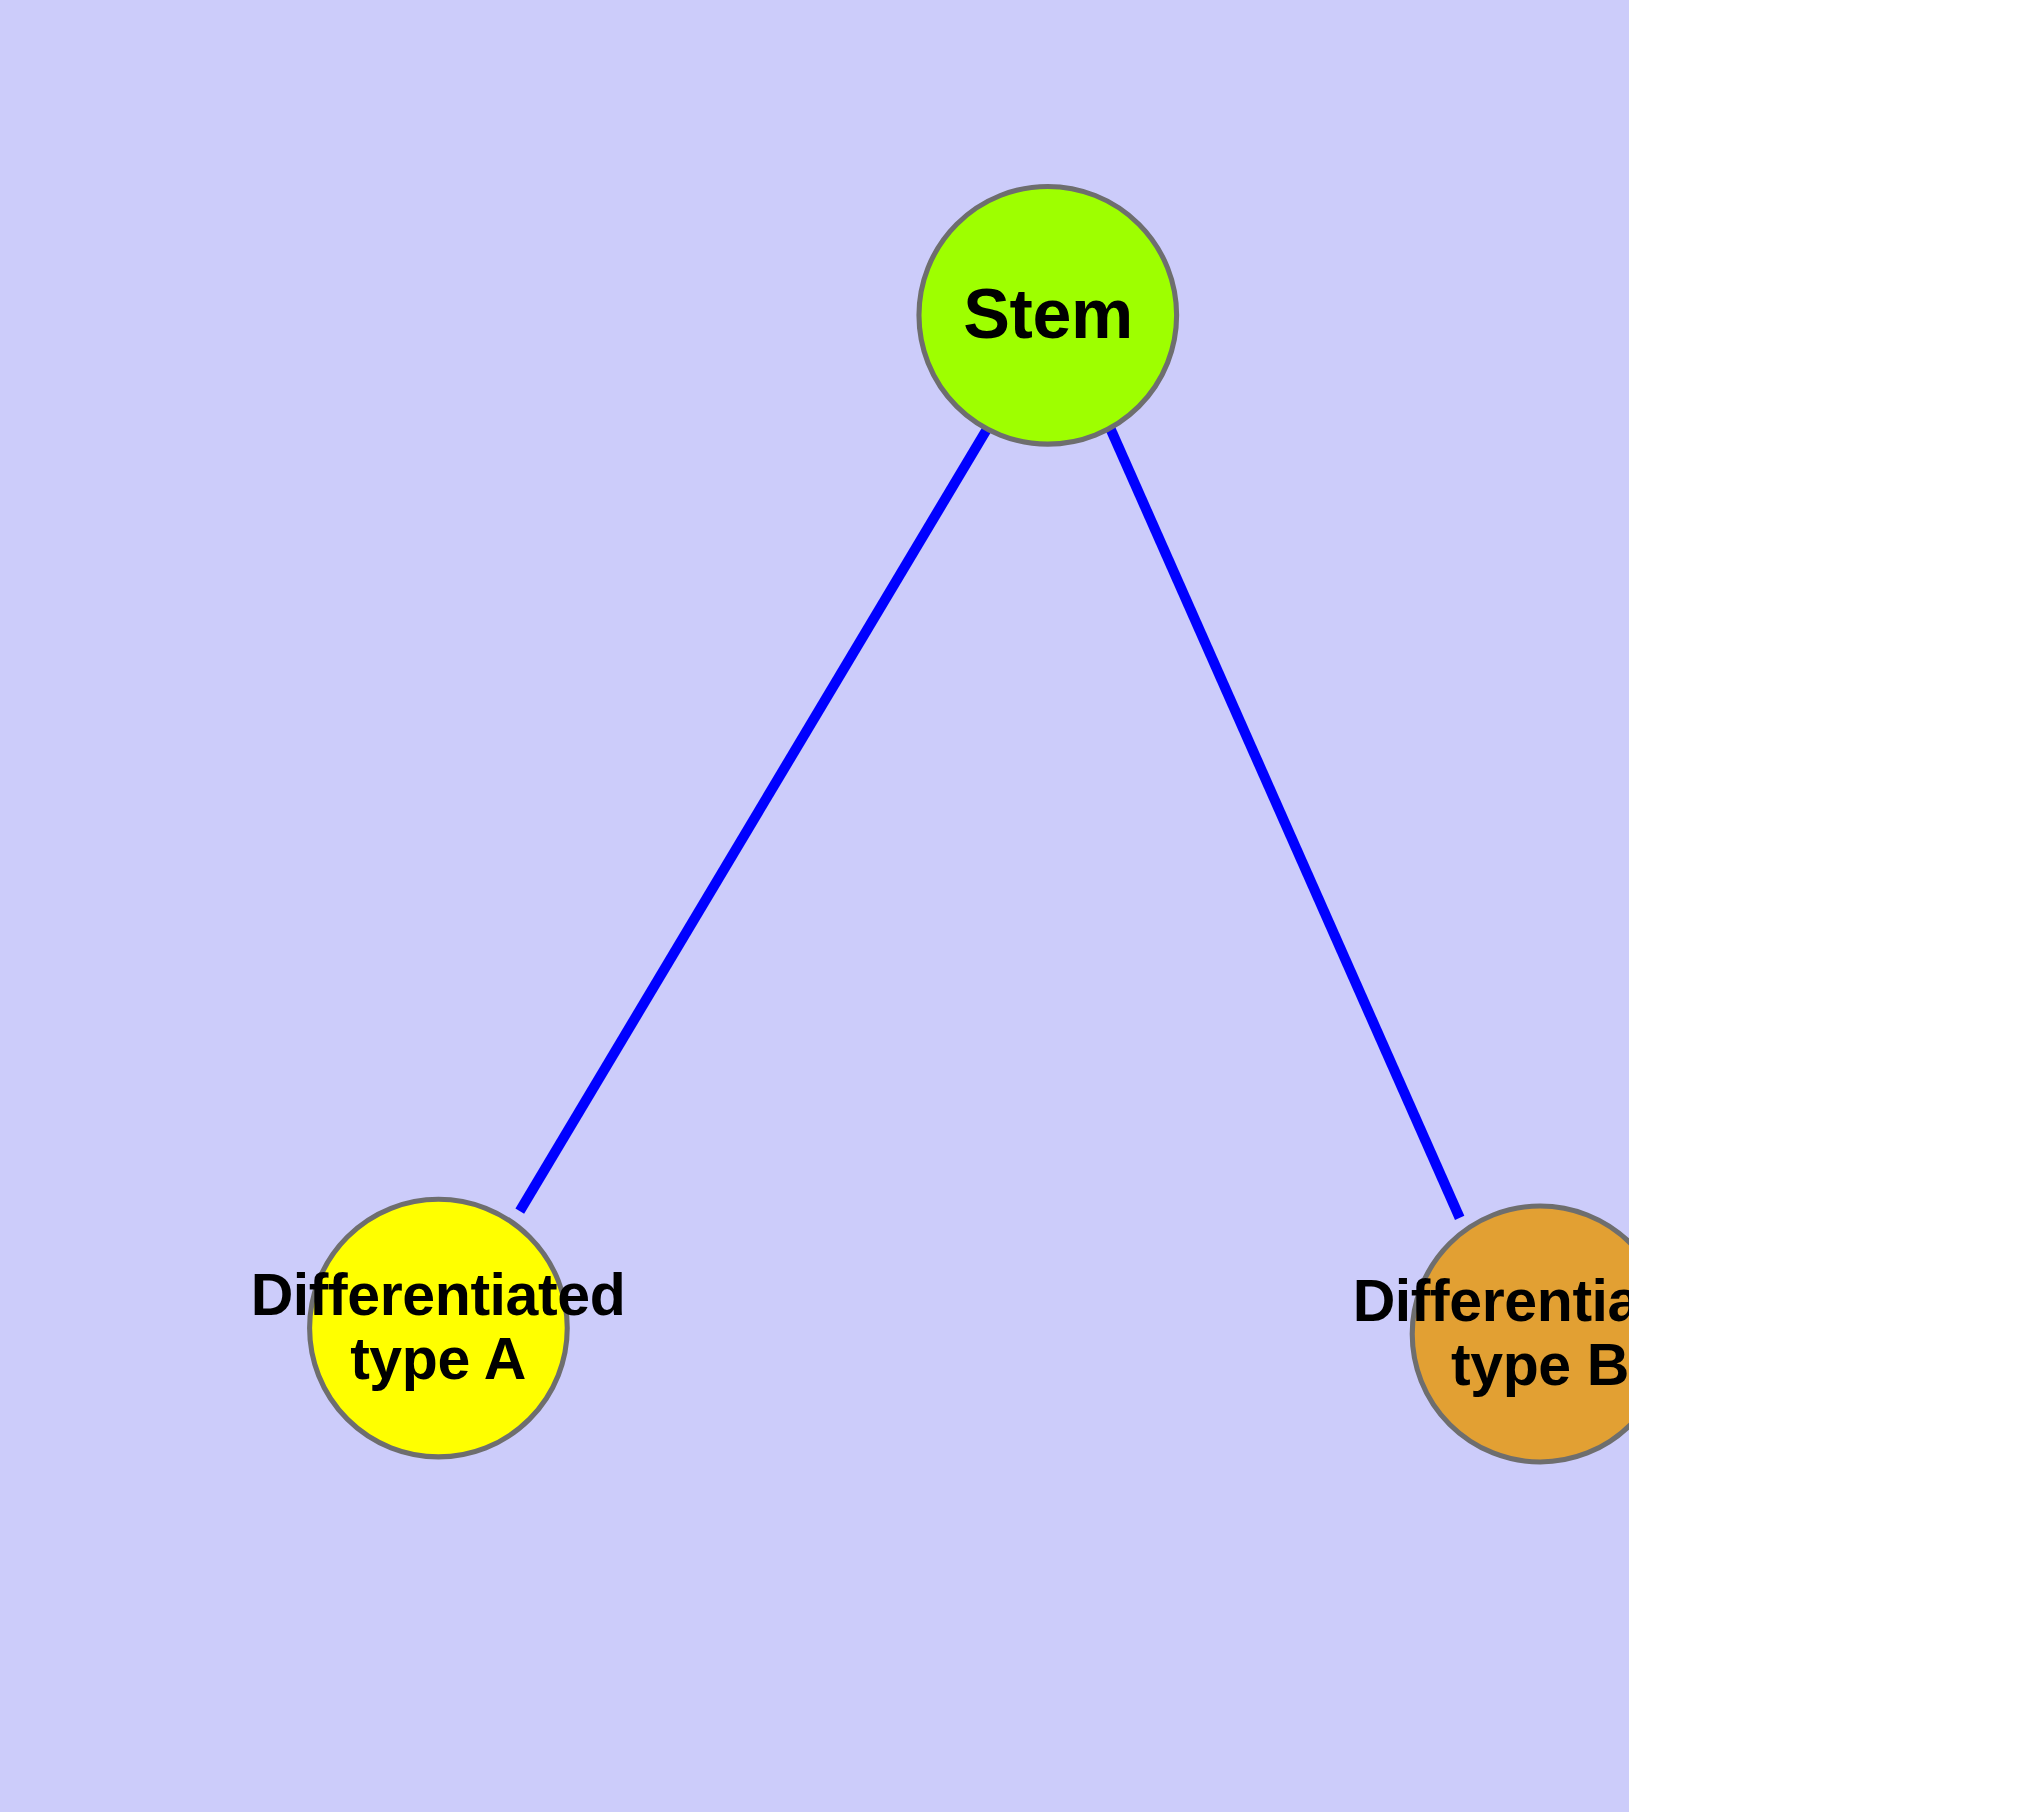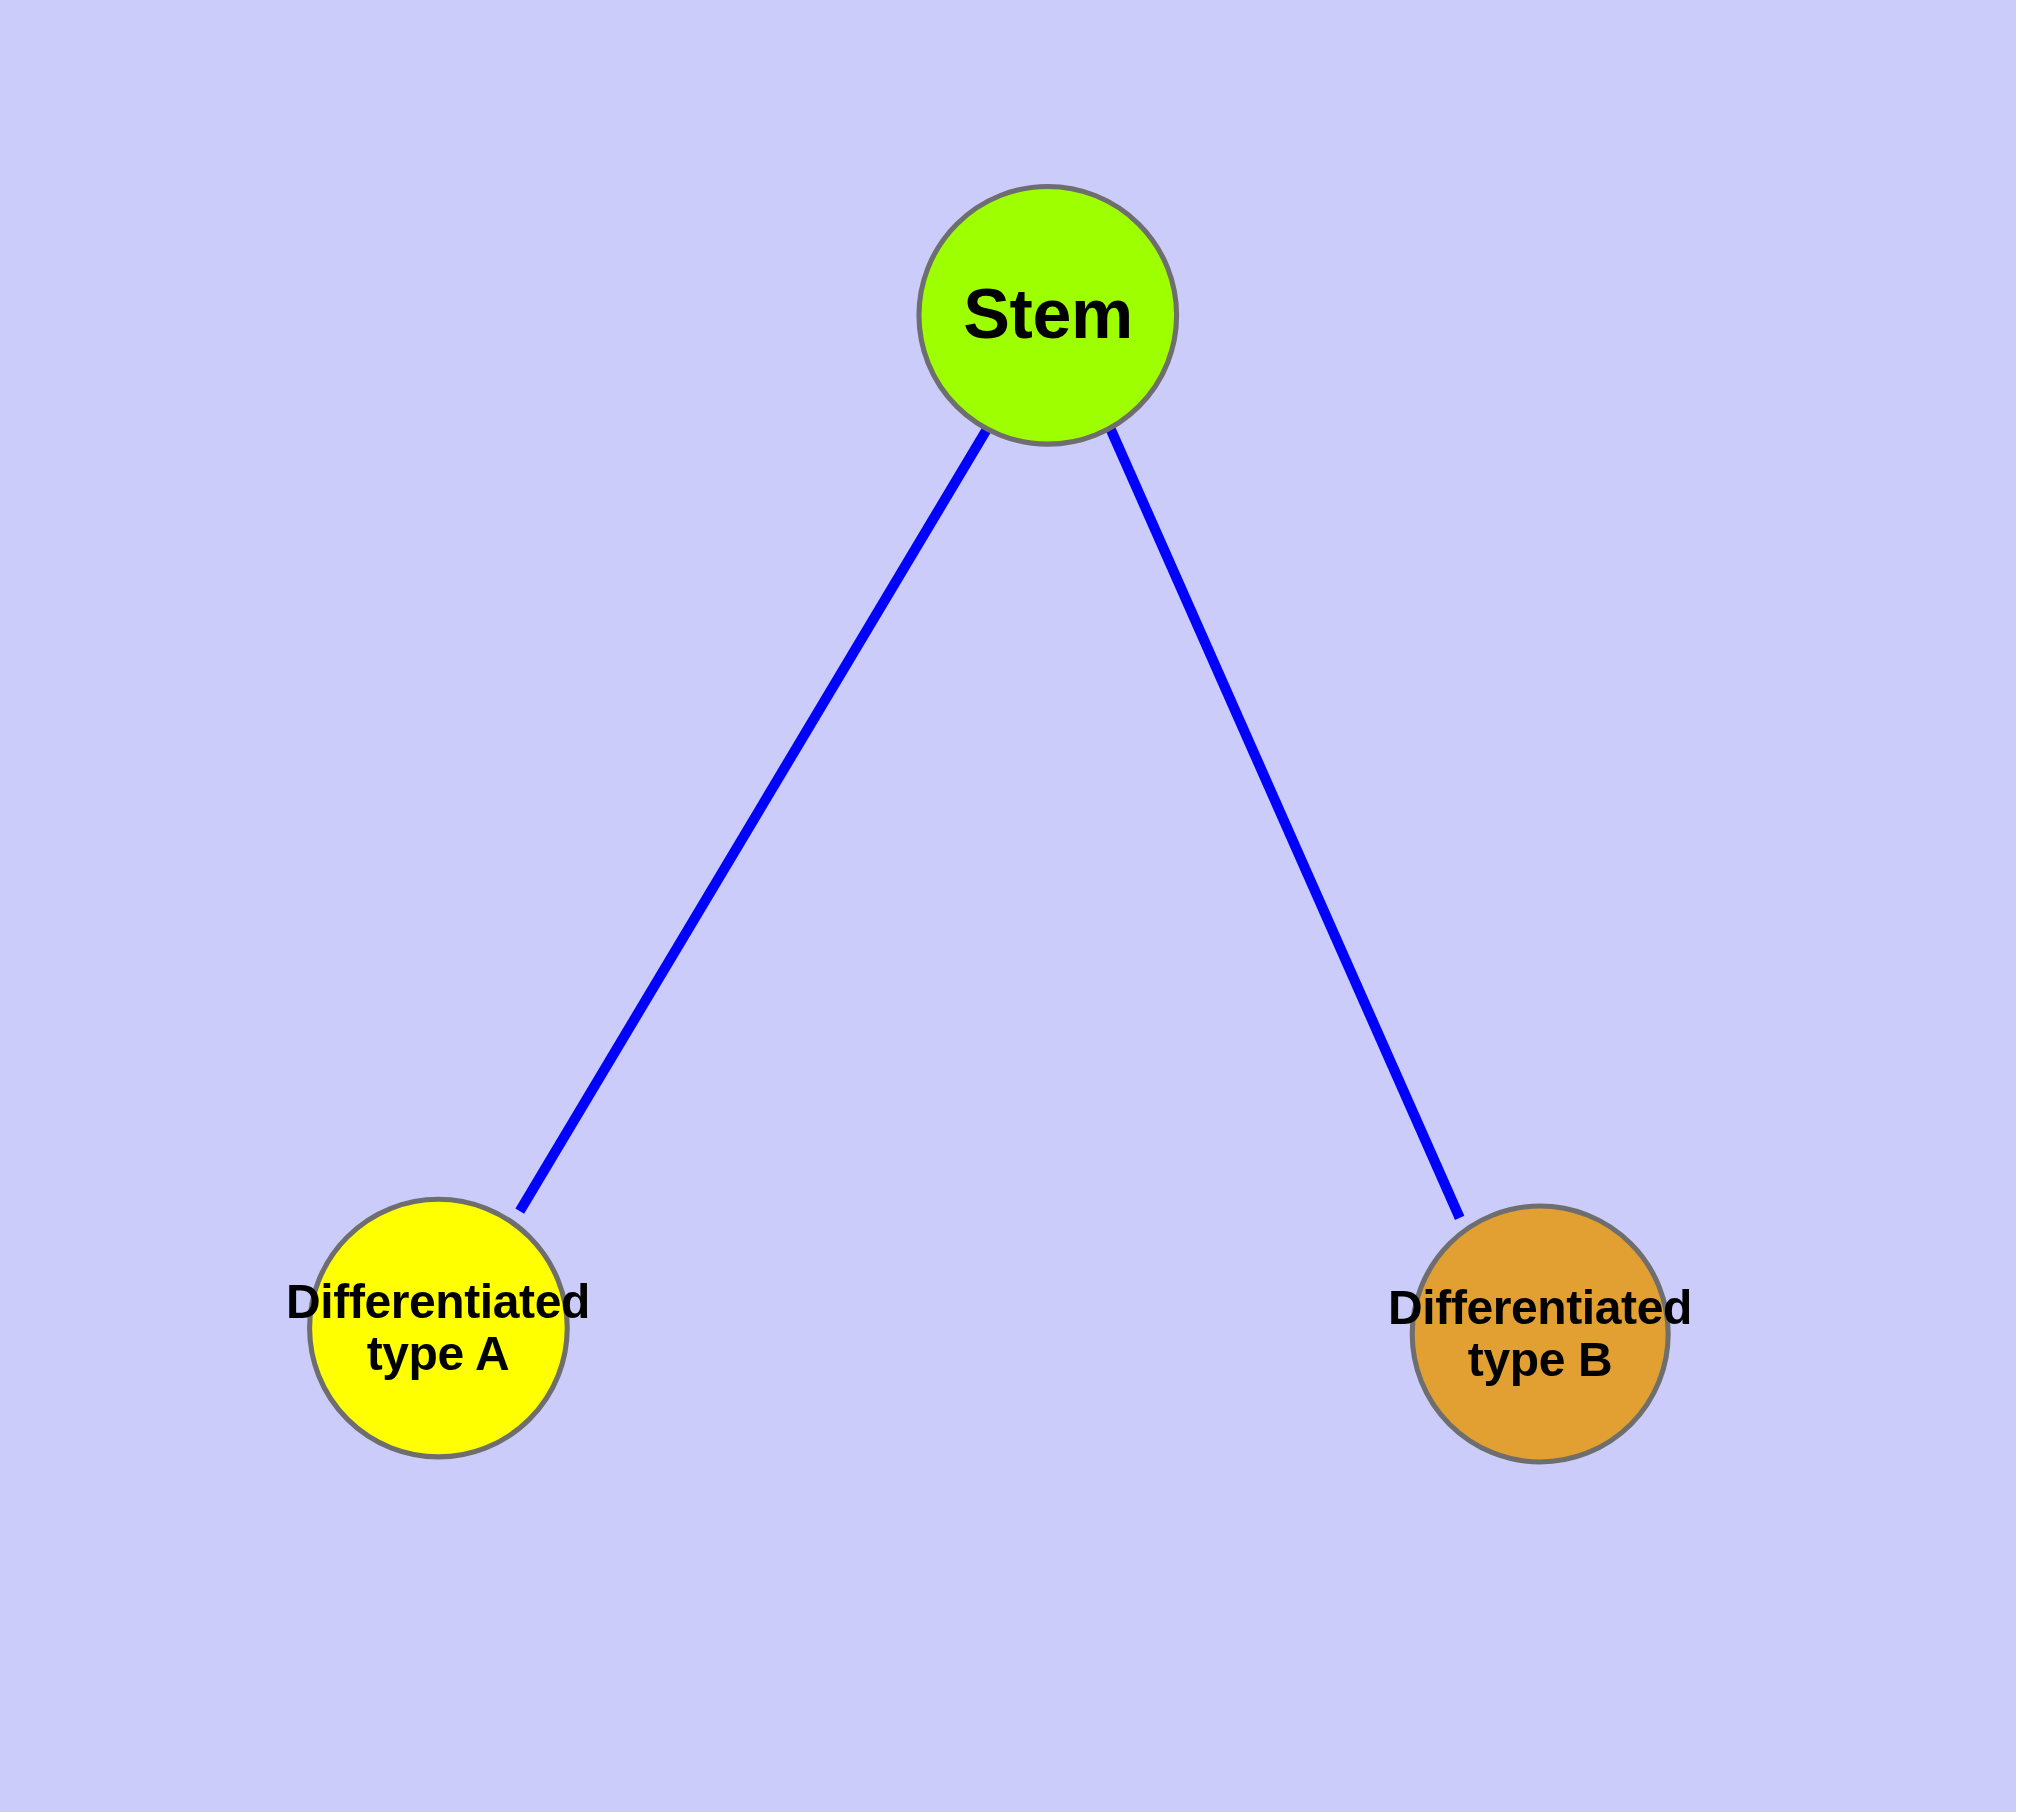--- a/index.html
+++ b/index.html
@@ -34,27 +34,27 @@
     line-height: 1.08;
     white-space: pre;
     pointer-events: none;
     transform: translate(-50%, -50%);
     letter-spacing: -0.4px;
   }
   .node-label.small {
     font-size: 70px;
   }
   .node-label.big {
-    font-size: 48px;
+    font-size: 59px;
   }
 </style>
 </head>
 <body>
 
-<div id="canvas" style="width: 2016px; height: 1812px;">
+<div id="canvas" style="width: 1629px; height: 1812px;">
 
   <div id="plot-background" style="background: rgb(204, 204, 250); width: 2021px; height: 1812px;"></div>
 
   <svg id="graph-svg" viewBox="0 0 2384 2138" xmlns="http://www.w3.org/2000/svg" style="width: 2021px; height: 1812px;">
     <g id="edges-group">
       <line x1="1165" y1="505" x2="613" y2="1429" stroke="#0000ff" stroke-width="12" stroke-linecap="butt"></line>
       <line x1="1310" y1="506" x2="1722" y2="1437" stroke="#0000ff" stroke-width="12" stroke-linecap="butt"></line>
     </g>
     <g id="nodes-group">
       <circle cx="1236" cy="372" r="152" fill="#9eff00" stroke="#6e6e6e" stroke-width="6"></circle>

